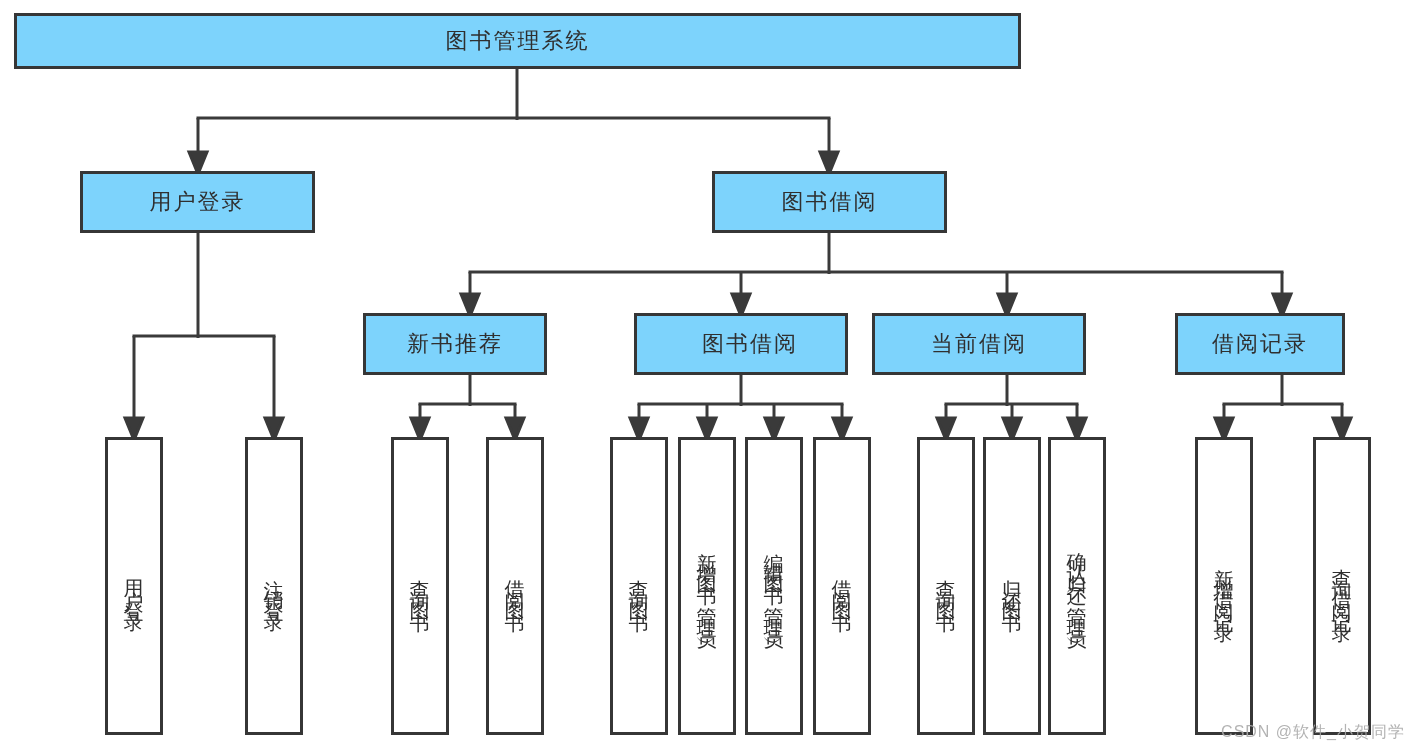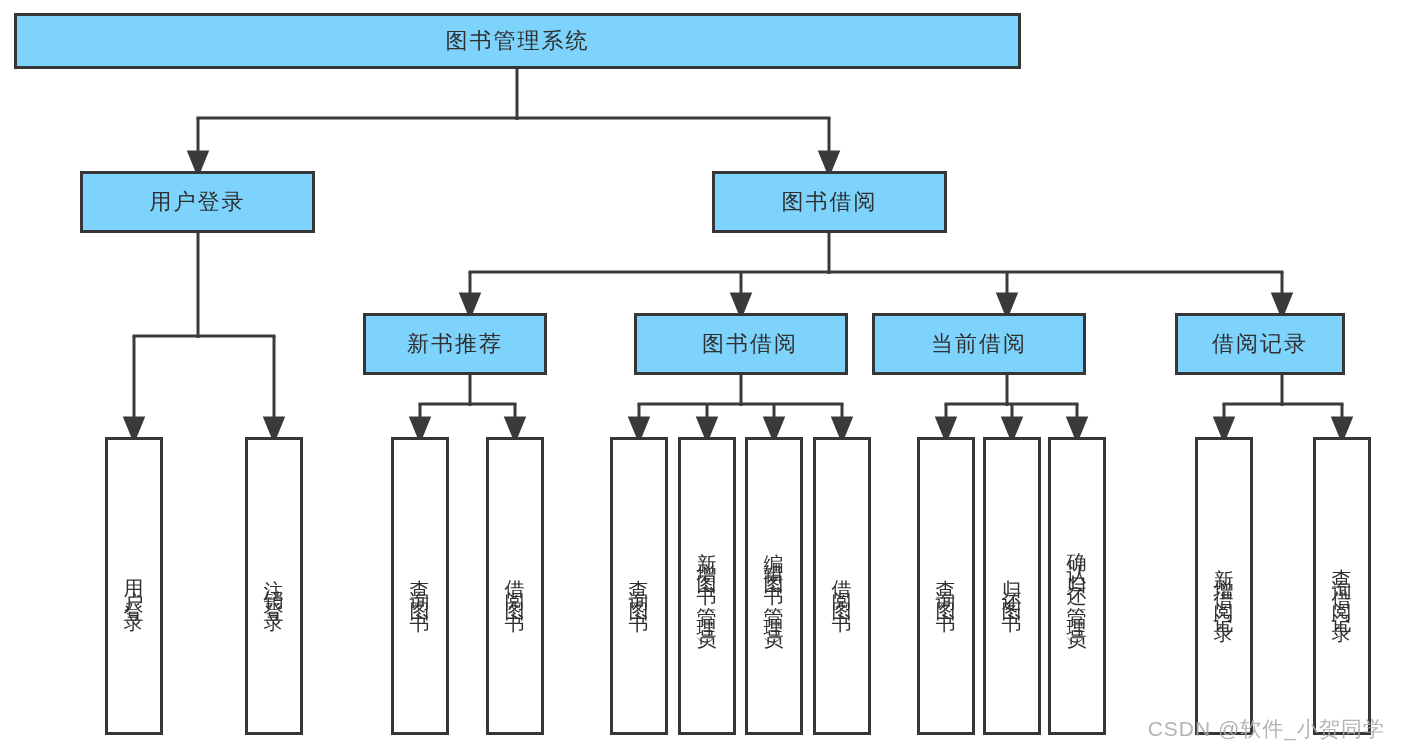--- a/index.html
+++ b/index.html
@@ -46,23 +46,23 @@
     writing-mode: vertical-rl;
     text-orientation: mixed;
     font-size: 20px;
     line-height: 1;
     letter-spacing: 11px;
     white-space: nowrap;
     color: #2f2f2f;
   }
   .watermark {
     position: absolute;
-    right: 20px;
+    right: 0;
     bottom: 4px;
-    font-size: 21px;
+    font-size: 16px;
     letter-spacing: 1px;
     color: #ababab;
     opacity: 0.9;
     margin-top: 19px;
   }
 </style>
 </head>
 <body>
 
 <div id="stage">

